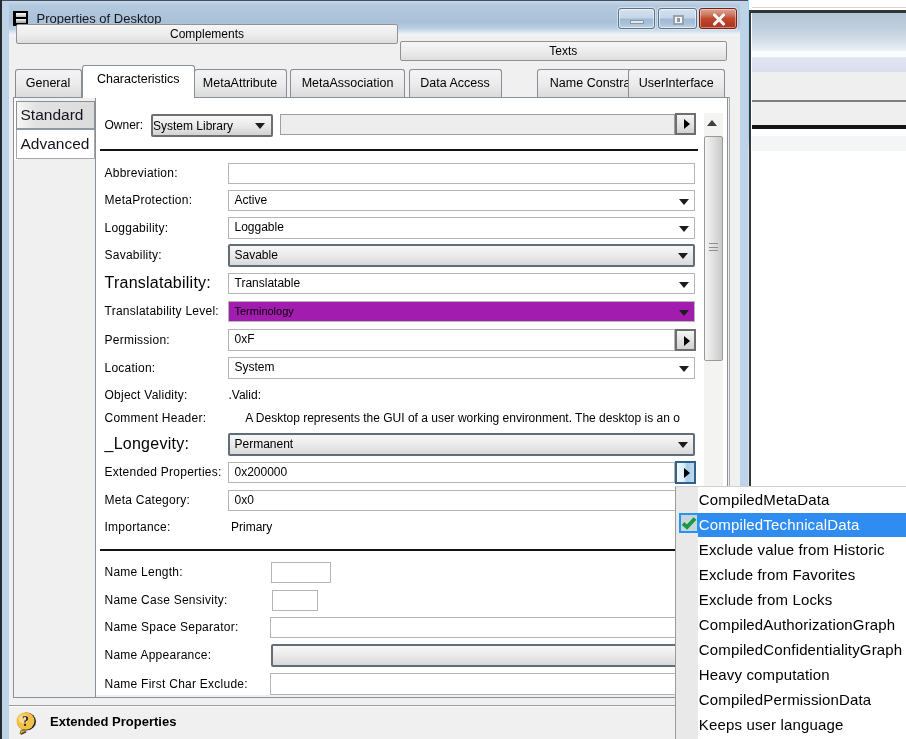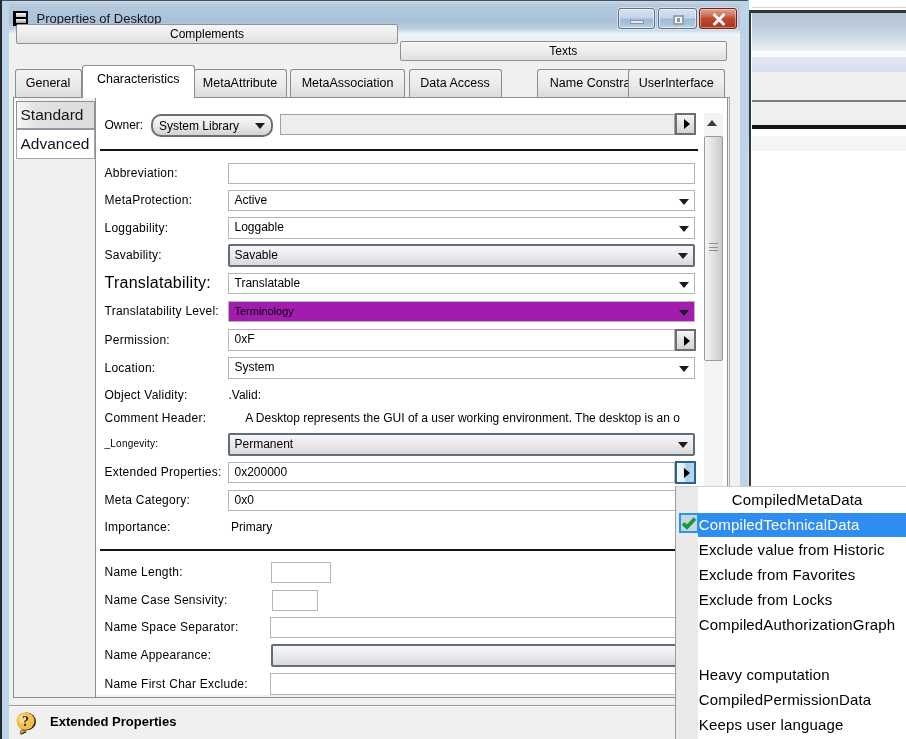--- a/index.html
+++ b/index.html
@@ -58,21 +58,21 @@
 <div class="tab" style="left:408.5px;top:68.5px;width:93px;">Data Access</div>
 <div class="tab" style="left:505px;top:68.5px;width:119.5px;margin-left:32px;">Name Constraint</div>
 <div class="tab" style="left:627.5px;top:68.5px;width:97.5px;">UserInterface</div>
 <div style="left:82px;top:64.5px;width:112.5px;height:33px;border:1px solid #8a9099;border-bottom:none;border-radius:3px 3px 0 0;box-sizing:border-box;background:#fff;font-size:12.5px;text-align:center;line-height:26px;">Characteristics</div>
 
 <div style="left:14px;top:97.5px;width:4px;height:62px;background:#fff;"></div>
 <div style="left:16px;top:100.8px;width:78.5px;height:29.5px;border:1px solid #909090;border-bottom:2px solid #8f98a5;box-sizing:border-box;background:linear-gradient(90deg,#f7f7f7,#e2e2e2 25%,#dcdcdc);font-size:15.5px;line-height:26px;padding-left:3.5px;color:#14141e;">Standard</div>
 <div style="left:16px;top:130.3px;width:78.5px;height:29.2px;border:1px solid #a8a8a8;border-top:none;box-sizing:border-box;background:#fff;font-size:15.5px;line-height:27px;padding-left:3.5px;color:#14141e;">Advanced</div>
 
 <div style="left:104.5px;top:116.5px;font-size:12px;line-height:16px;">Owner:</div>
-<div style="left:151px;top:113.5px;width:122px;height:23.5px;border:2px solid #6e6e6e;border-radius:10px;box-sizing:border-box;background:linear-gradient(180deg,#f8f8f8,#eaeaea 50%,#d2d2d2);font-size:12px;line-height:20px;padding-left:6px;">System Library
+<div style="left:151px;top:113.5px;width:122px;height:23.5px;border:2px solid #6e6e6e;border-radius:2px;box-sizing:border-box;background:linear-gradient(180deg,#f8f8f8,#eaeaea 50%,#d2d2d2);font-size:12px;line-height:20px;padding-left:0;">System Library
   <div style="right:6px;top:7px;width:0;height:0;border-left:5.5px solid transparent;border-right:5.5px solid transparent;border-top:6px solid #1c1c1c;"></div>
 </div>
 <div style="left:280px;top:114px;width:394.5px;height:20.5px;background:#ededed;border:1px solid #9f9f9f;box-sizing:border-box;"></div>
 <div style="left:674.5px;top:112.5px;width:21px;height:22.5px;border:2px solid #6e6e6e;box-sizing:border-box;background:linear-gradient(180deg,#f5f5f5,#d2d2d2);">
   <div style="left:7px;top:4.5px;width:0;height:0;border-top:5px solid transparent;border-bottom:5px solid transparent;border-left:6px solid #000;"></div>
 </div>
 <div style="left:100px;top:149px;width:597.5px;height:2px;background:#141414;"></div>
 <div style="left:100px;top:548.5px;width:597.5px;height:2px;background:#141414;"></div>
 
 <div style="position:absolute;left:104.5px;top:165.25px;font-size:12px;line-height:16px;letter-spacing:.25px;">Abbreviation:</div>
@@ -91,21 +91,21 @@
 <div style="position:absolute;left:227.5px;top:329px;width:447.0px;height:21.5px;background:#fff;border:1px solid #b5b5b5;box-sizing:border-box;font-size:12px;line-height:19.5px;padding-left:6px;">0xF</div>
 <div style="position:absolute;left:674.5px;top:328.5px;width:21px;height:22.5px;border:2px solid #6e6e6e;box-sizing:border-box;background:linear-gradient(180deg,#f5f5f5,#d2d2d2);">
     <div style="position:absolute;left:7px;top:5px;width:0;height:0;border-top:5px solid transparent;border-bottom:5px solid transparent;border-left:6px solid #000;"></div>
   </div>
 <div style="position:absolute;left:104.5px;top:359.75px;font-size:12px;line-height:16px;letter-spacing:.25px;">Location:</div>
 <div style="position:absolute;left:227.5px;top:357px;width:467.5px;height:21.5px;background:#fff;border:1px solid #b5b5b5;box-sizing:border-box;font-size:12px;line-height:19.5px;padding-left:6px;">System<div style="position:absolute;right:5px;top:8px;width:0;height:0;border-left:5.5px solid transparent;border-right:5.5px solid transparent;border-top:6px solid #1c1c1c;"></div></div>
 <div style="position:absolute;left:104.5px;top:386.75px;font-size:12px;line-height:16px;letter-spacing:.25px;">Object Validity:</div>
 <div style="position:absolute;left:228.5px;top:386.75px;font-size:12px;line-height:16px;">.Valid:</div>
 <div style="position:absolute;left:104.5px;top:409.75px;font-size:12px;line-height:16px;letter-spacing:.25px;">Comment Header:</div>
 <div style="position:absolute;left:230.5px;top:409.5px;width:464px;font-size:12px;line-height:16px;white-space:nowrap;overflow:hidden;text-align:center;">A Desktop represents the GUI of a user working environment. The desktop is an o</div>
-<div style="position:absolute;left:104.5px;top:436.25px;font-size:10px;line-height:16px;letter-spacing:.25px;text-align:right;">_Longevity:</div>
+<div style="position:absolute;left:104.5px;top:436.25px;font-size:16px;line-height:16px;letter-spacing:.25px;text-align:right;">_Longevity:</div>
 <div style="position:absolute;left:227.5px;top:432.5px;width:467.5px;height:23.0px;background:linear-gradient(180deg,#f7f7f7 0%,#ececec 45%,#d9d9d9 100%);border:2px solid #606d7a;border-radius:2px;box-sizing:border-box;font-size:12px;line-height:18.5px;padding-left:5px;">Permanent<div style="position:absolute;right:5px;top:7px;width:0;height:0;border-left:5.5px solid transparent;border-right:5.5px solid transparent;border-top:6px solid #1c1c1c;"></div></div>
 <div style="position:absolute;left:104.5px;top:464.25px;font-size:12px;line-height:16px;letter-spacing:.25px;">Extended Properties:</div>
 <div style="position:absolute;left:227.5px;top:461.5px;width:447.0px;height:21.5px;background:#fff;border:1px solid #b5b5b5;box-sizing:border-box;font-size:12px;line-height:19.5px;padding-left:6px;">0x200000</div>
 <div style="position:absolute;left:674.5px;top:461.0px;width:21px;height:22.5px;border:2px solid #2c628b;box-sizing:border-box;background:linear-gradient(90deg,#f2f9fe 0%,#dceffb 40%,#a8cde9 58%,#bcdaf0 100%);">
     <div style="position:absolute;left:7px;top:5px;width:0;height:0;border-top:5px solid transparent;border-bottom:5px solid transparent;border-left:6px solid #000;"></div>
   </div>
 <div style="position:absolute;left:104.5px;top:492.25px;font-size:12px;line-height:16px;letter-spacing:.25px;">Meta Category:</div>
 <div style="position:absolute;left:227.5px;top:489.5px;width:467.5px;height:21.5px;background:#fff;border:1px solid #b5b5b5;box-sizing:border-box;font-size:12px;line-height:19.5px;padding-left:6px;">0x0</div>
 <div style="position:absolute;left:104.5px;top:518.75px;font-size:12px;line-height:16px;letter-spacing:.25px;">Importance:</div>
 <div style="position:absolute;left:231px;top:518.5px;font-size:12px;line-height:16px;">Primary</div>
@@ -136,26 +136,27 @@
   <path d="M5 19 L4 23 L10 20 Z" fill="#f0b93c" stroke="#7a5a10" stroke-width="0.8"></path>
   <ellipse cx="10.5" cy="10.5" rx="9.5" ry="9" fill="#1e1e1e"></ellipse>
   <ellipse cx="9.5" cy="10" rx="9" ry="8.8" fill="#f3bf45"></ellipse>
   <ellipse cx="7.5" cy="8" rx="5" ry="4.5" fill="#f8d98c"></ellipse>
   <text x="9.5" y="15" font-size="14" font-weight="bold" fill="#272733" text-anchor="middle" font-family="Liberation Serif">?</text>
 </svg>
 <div style="left:50px;top:713.5px;font-size:13px;font-weight:bold;">Extended Properties</div>
 
 <div style="left:674.5px;top:485.5px;width:231.5px;height:253.5px;background:#fff;border-left:1px solid #9b9b9b;border-top:1px solid #cfcfcf;box-sizing:border-box;overflow:hidden;">
 <div style="left:0;top:0;width:22px;height:253.5px;background:#e9e9e9;"></div>
-<div style="position:absolute;left:23.3px;top:1.5px;right:0;height:25px;font-size:15px;line-height:24px;letter-spacing:.15px;white-space:nowrap;margin-left:33px;">CompiledMetaData</div>
+<div style="position:absolute;left:23.3px;top:1.5px;right:0;height:25px;font-size:15px;line-height:24px;letter-spacing:.15px;white-space:nowrap;">CompiledMetaData</div>
 <div style="position:absolute;left:22px;top:26.5px;right:0;height:23.5px;background:#2f8cf0;color:#fff;font-size:15px;line-height:23.5px;letter-spacing:.15px;padding-left:1.3px;">CompiledTechnicalData</div>
 <div style="position:absolute;left:23.3px;top:51.5px;right:0;height:25px;font-size:15px;line-height:24px;letter-spacing:.15px;white-space:nowrap;">Exclude value from Historic</div>
 <div style="position:absolute;left:23.3px;top:76.5px;right:0;height:25px;font-size:15px;line-height:24px;letter-spacing:.15px;white-space:nowrap;">Exclude from Favorites</div>
 <div style="position:absolute;left:23.3px;top:101.5px;right:0;height:25px;font-size:15px;line-height:24px;letter-spacing:.15px;white-space:nowrap;">Exclude from Locks</div>
 <div style="position:absolute;left:23.3px;top:126.5px;right:0;height:25px;font-size:15px;line-height:24px;letter-spacing:.15px;white-space:nowrap;">CompiledAuthorizationGraph</div>
+<div style="position:absolute;left:23.3px;top:151.5px;right:0;height:25px;font-size:15px;line-height:24px;letter-spacing:.15px;white-space:nowrap;">CompiledConfidentialityGraph</div>
 <div style="position:absolute;left:23.3px;top:176.5px;right:0;height:25px;font-size:15px;line-height:24px;letter-spacing:.15px;white-space:nowrap;">Heavy computation</div>
 <div style="position:absolute;left:23.3px;top:201.5px;right:0;height:25px;font-size:15px;line-height:24px;letter-spacing:.15px;white-space:nowrap;">CompiledPermissionData</div>
 <div style="position:absolute;left:23.3px;top:226.5px;right:0;height:25px;font-size:15px;line-height:24px;letter-spacing:.15px;white-space:nowrap;">Keeps user language</div>
 <div style="left:3px;top:26.5px;width:20px;height:20px;border:2px solid #2196f3;box-sizing:border-box;background:#c9d4dc;">
 <svg width="16" height="16" viewBox="0 0 16 16" style="left:0;top:0;position:absolute">
         <path d="M2 8.5 L6 12 L14 3.5" stroke="#189a42" stroke-width="3.8" fill="none"></path>
       </svg>
 </div>
 </div>
 

